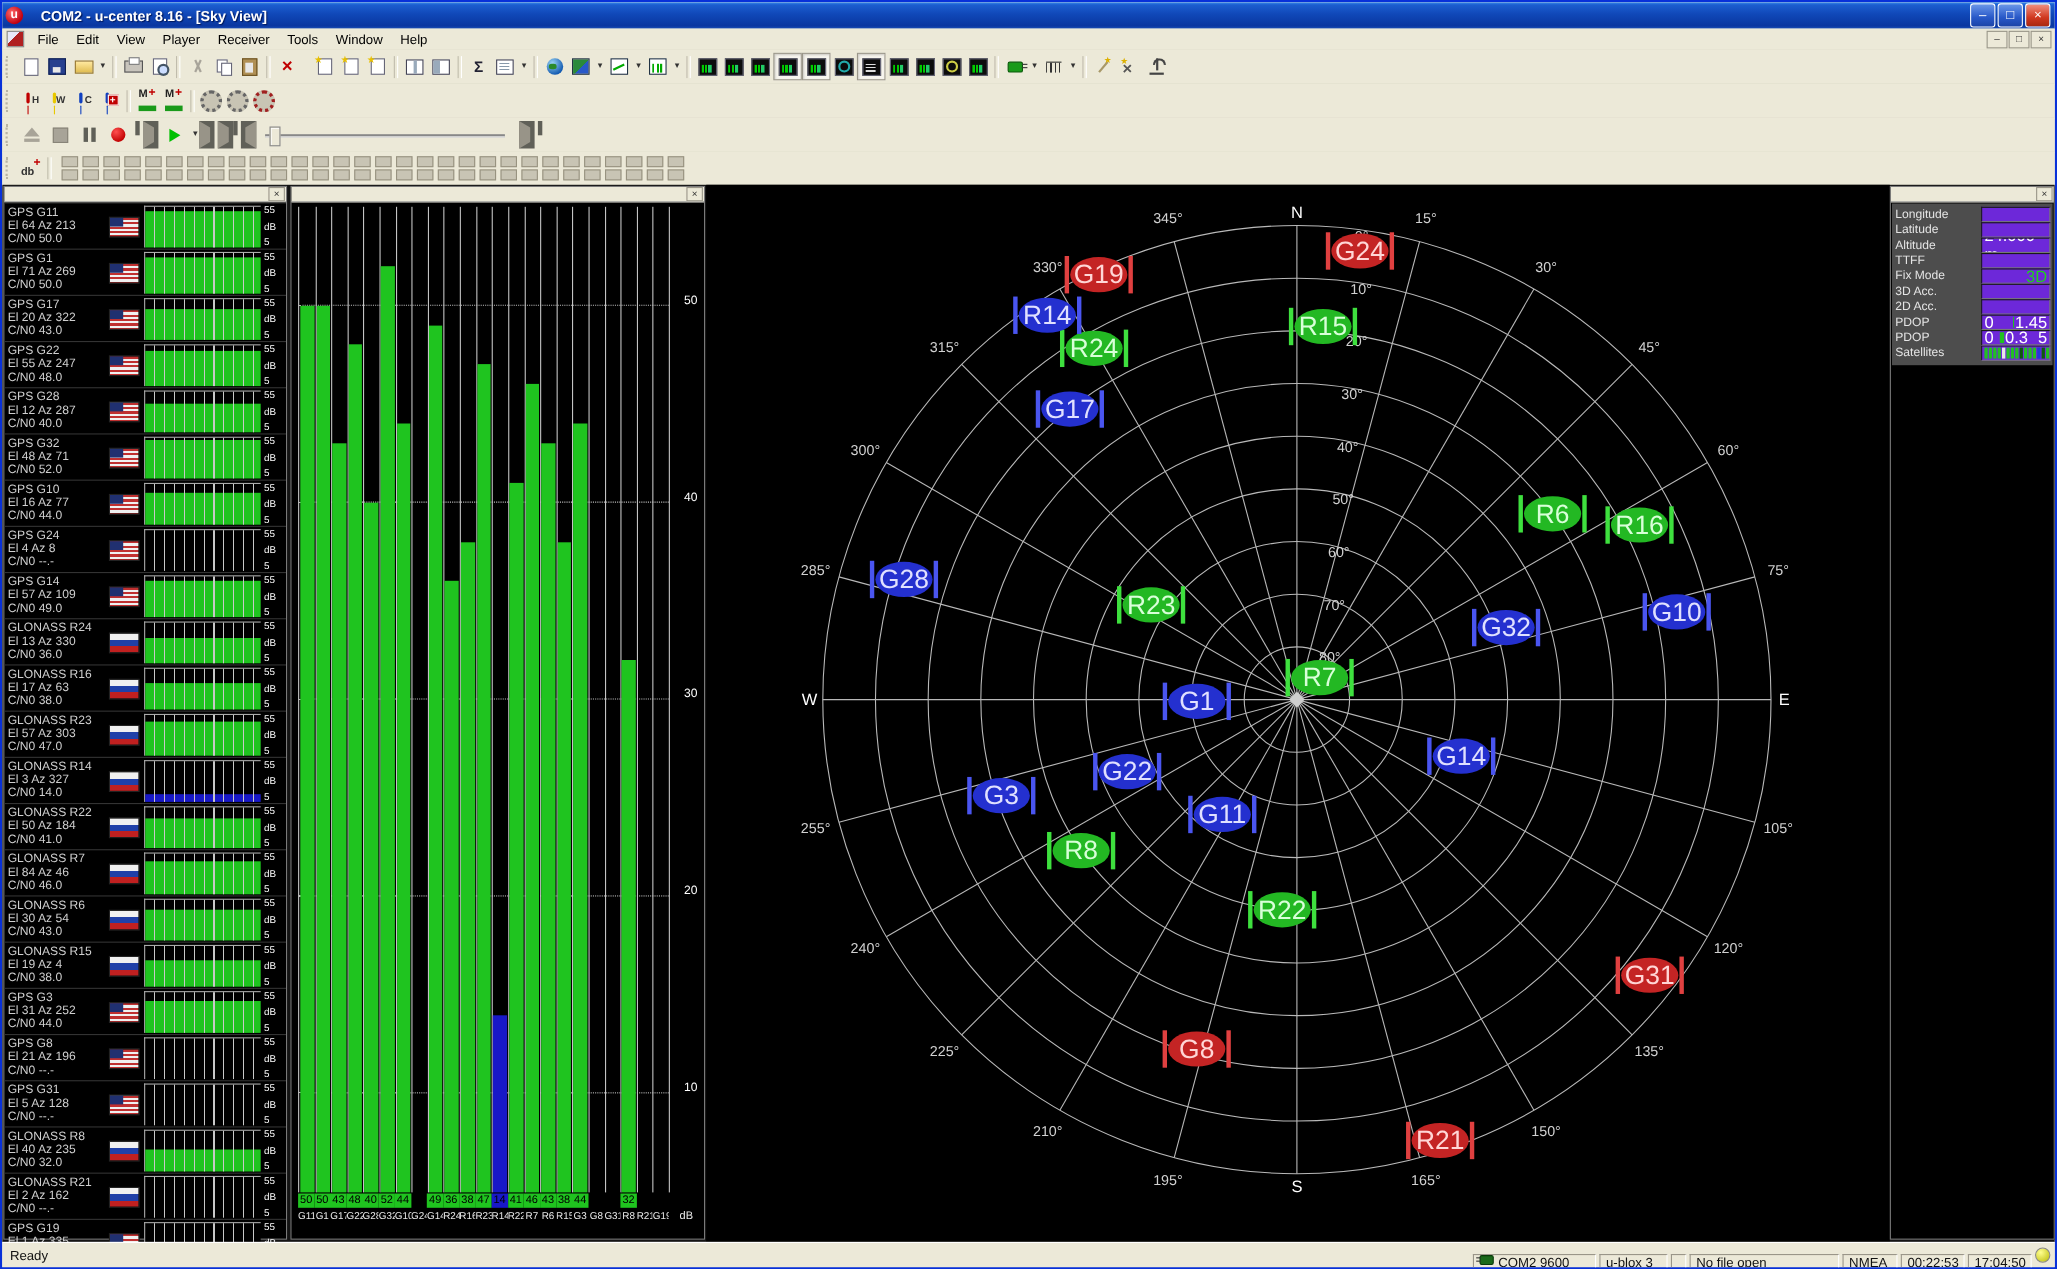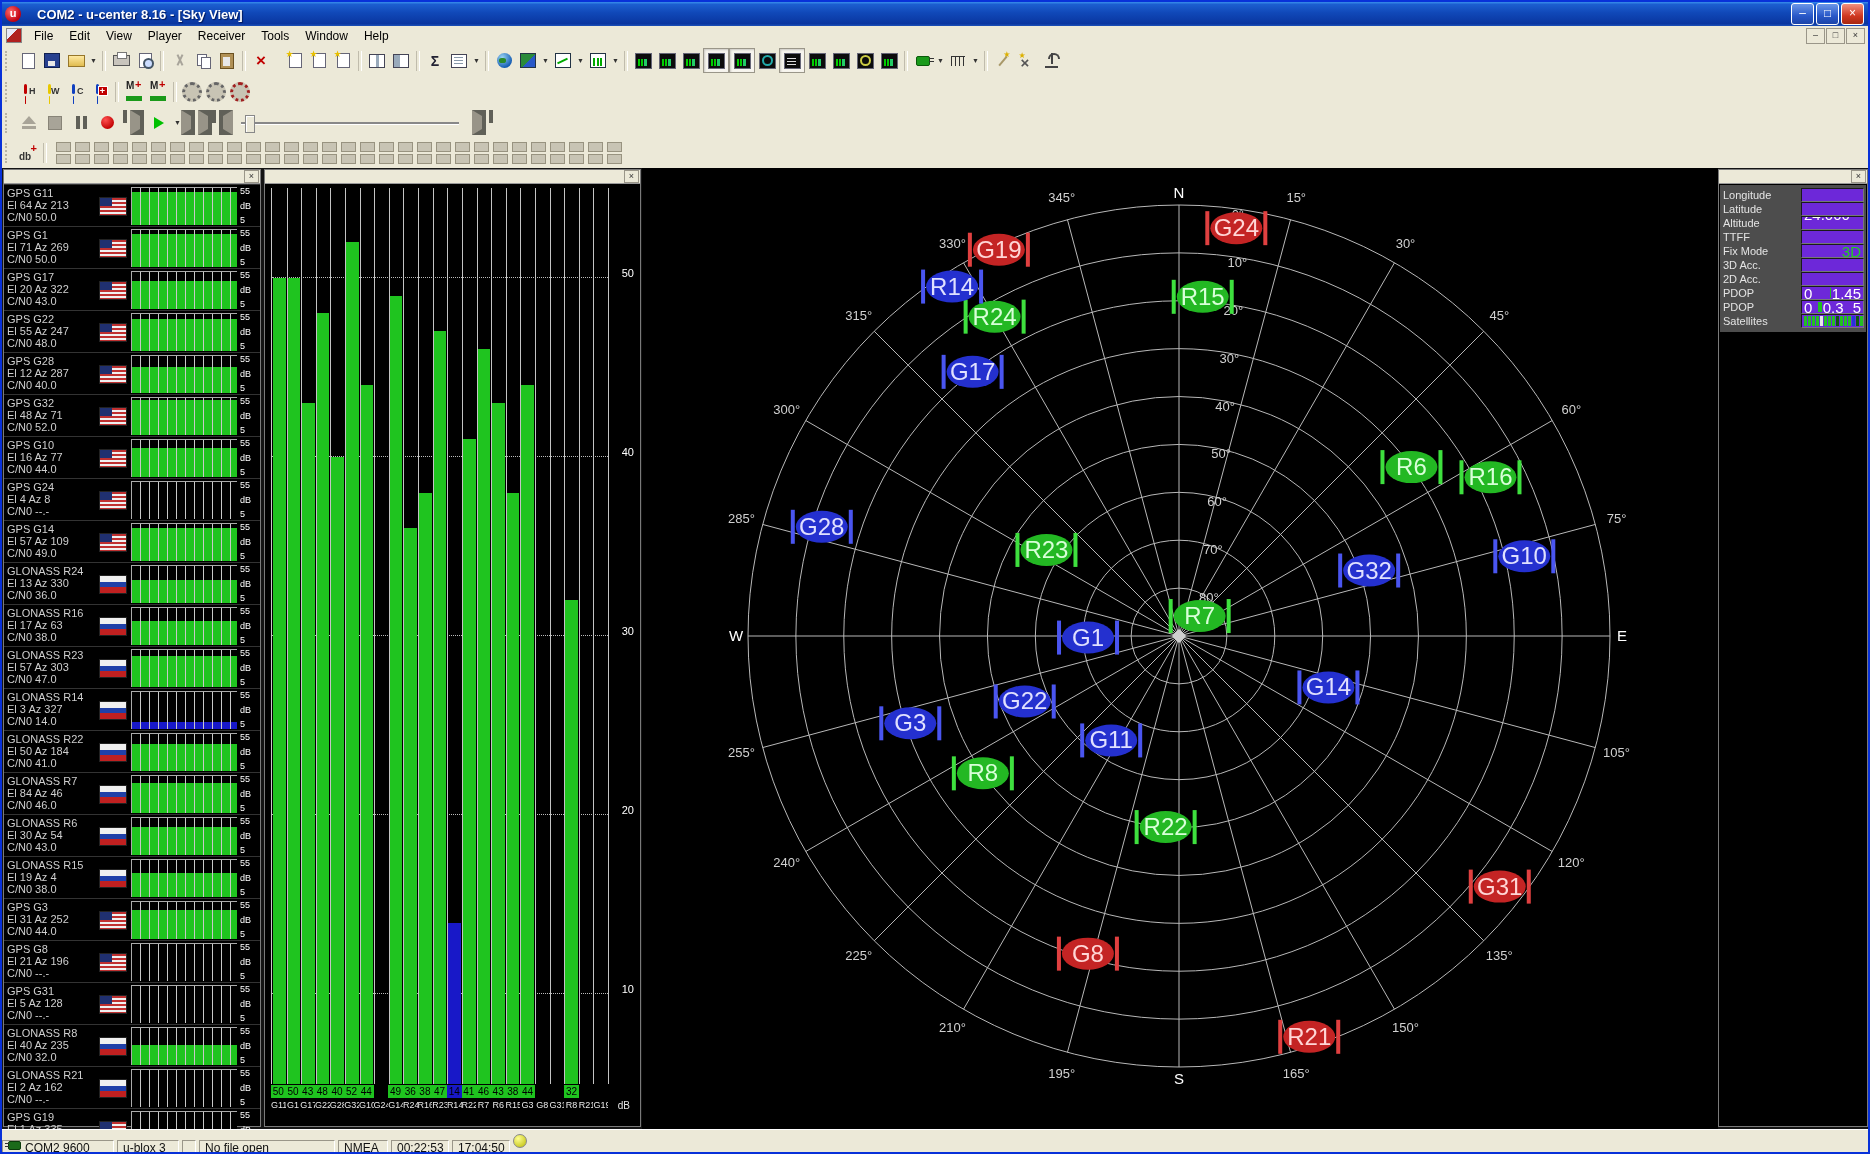--- a/index.html
+++ b/index.html
@@ -1276,20 +1276,21 @@
                 <span style="background: rgb(34, 192, 34);"></span>
               </span>
             </span>
           </div>
         </div>
     </div>
 
   </div>
 
   <div class="sb">
+    <span class="ready">Ready</span>
     <span id="segs" style="display:flex;align-items:center;">
         <span class="seg" style="width: 112px;">
           <span class="plug"></span>
           <span>COM2 9600</span>
         </span>
         <span class="seg" style="width: 62px;">
           <span>u-blox 3</span>
         </span>
         <span class="seg" style="width: 14px;">
           <span></span>

